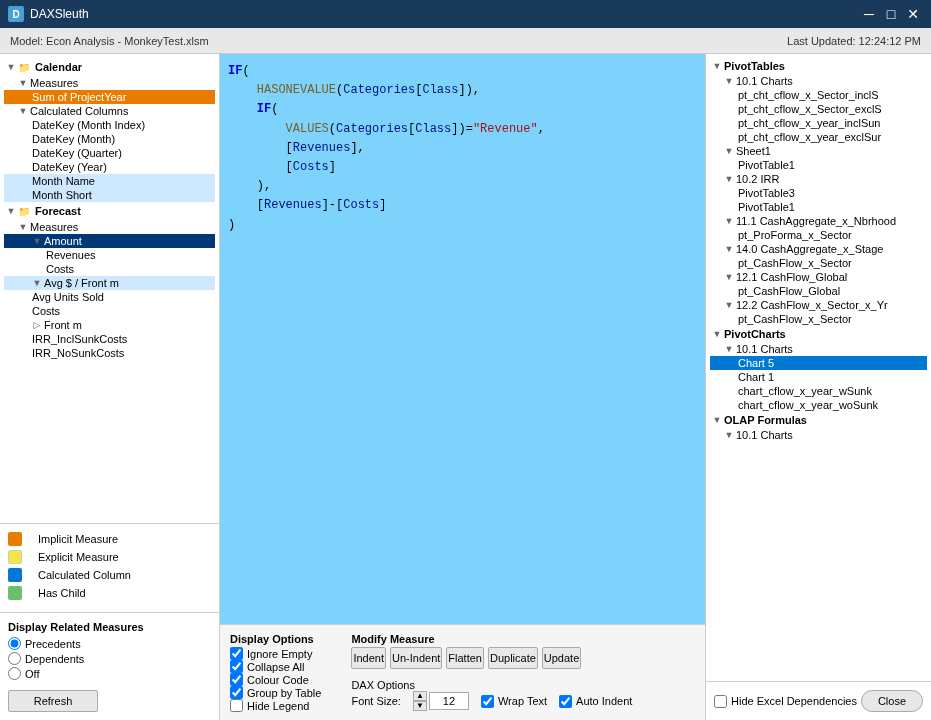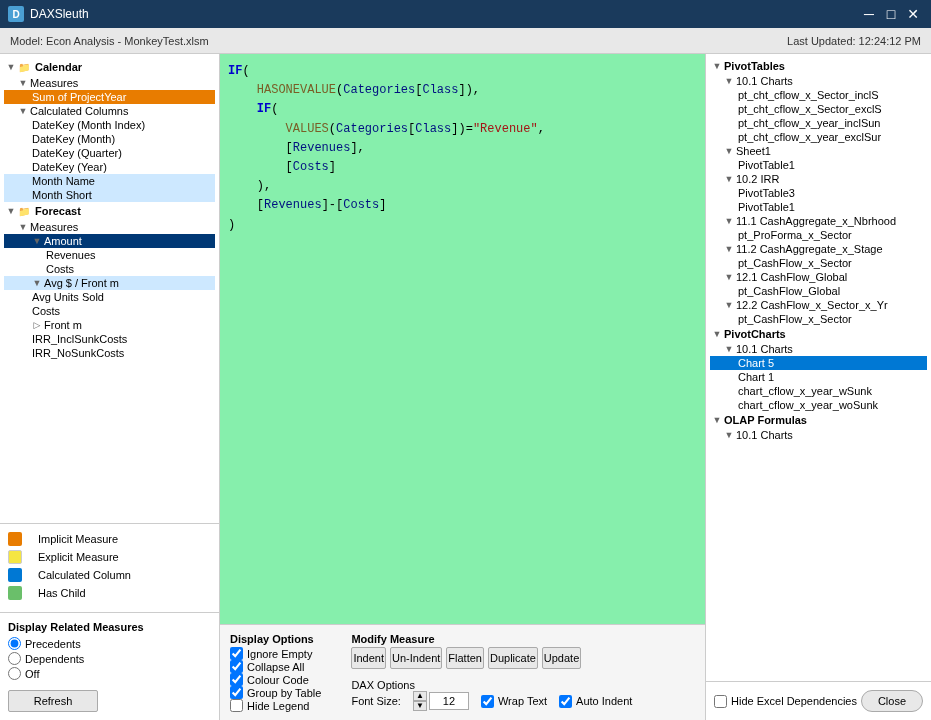--- a/index.html
+++ b/index.html
@@ -110,21 +110,21 @@
       flex-direction: column;
       background: white;
       border-right: 1px solid #ccc;
     }
     .code-area {
       flex: 1;
       overflow: auto;
       padding: 8px;
       font-family: 'Consolas', 'Courier New', monospace;
       font-size: 12px;
-      background: #86efac;
+      background: #7dd3fc;
       line-height: 1.6;
     }
     .code-line { white-space: pre; }
     .kw-blue { color: #0000cc; font-weight: bold; }
     .kw-func { color: #795e26; }
     .kw-str { color: #a31515; }
     .kw-ref { color: #001080; }
     
     .bottom-editor {
       border-top: 1px solid #ccc;
@@ -480,21 +480,21 @@
       </div>
       <div class="tree-item tree-indent-1">
         <span class="tree-toggle">▼</span>
         <span>11.1 CashAggregate_x_Nbrhood</span>
       </div>
       <div class="tree-item tree-indent-2">
         <span>pt_ProForma_x_Sector</span>
       </div>
       <div class="tree-item tree-indent-1">
         <span class="tree-toggle">▼</span>
-        <span>11.2 CashAggregate_x_Stage</span>
+        <span>14.0 CashAggregate_x_Stage</span>
       </div>
       <div class="tree-item tree-indent-2">
         <span>pt_CashFlow_x_Sector</span>
       </div>
       <div class="tree-item tree-indent-1">
         <span class="tree-toggle">▼</span>
         <span>12.1 CashFlow_Global</span>
       </div>
       <div class="tree-item tree-indent-2">
         <span>pt_CashFlow_Global</span>

